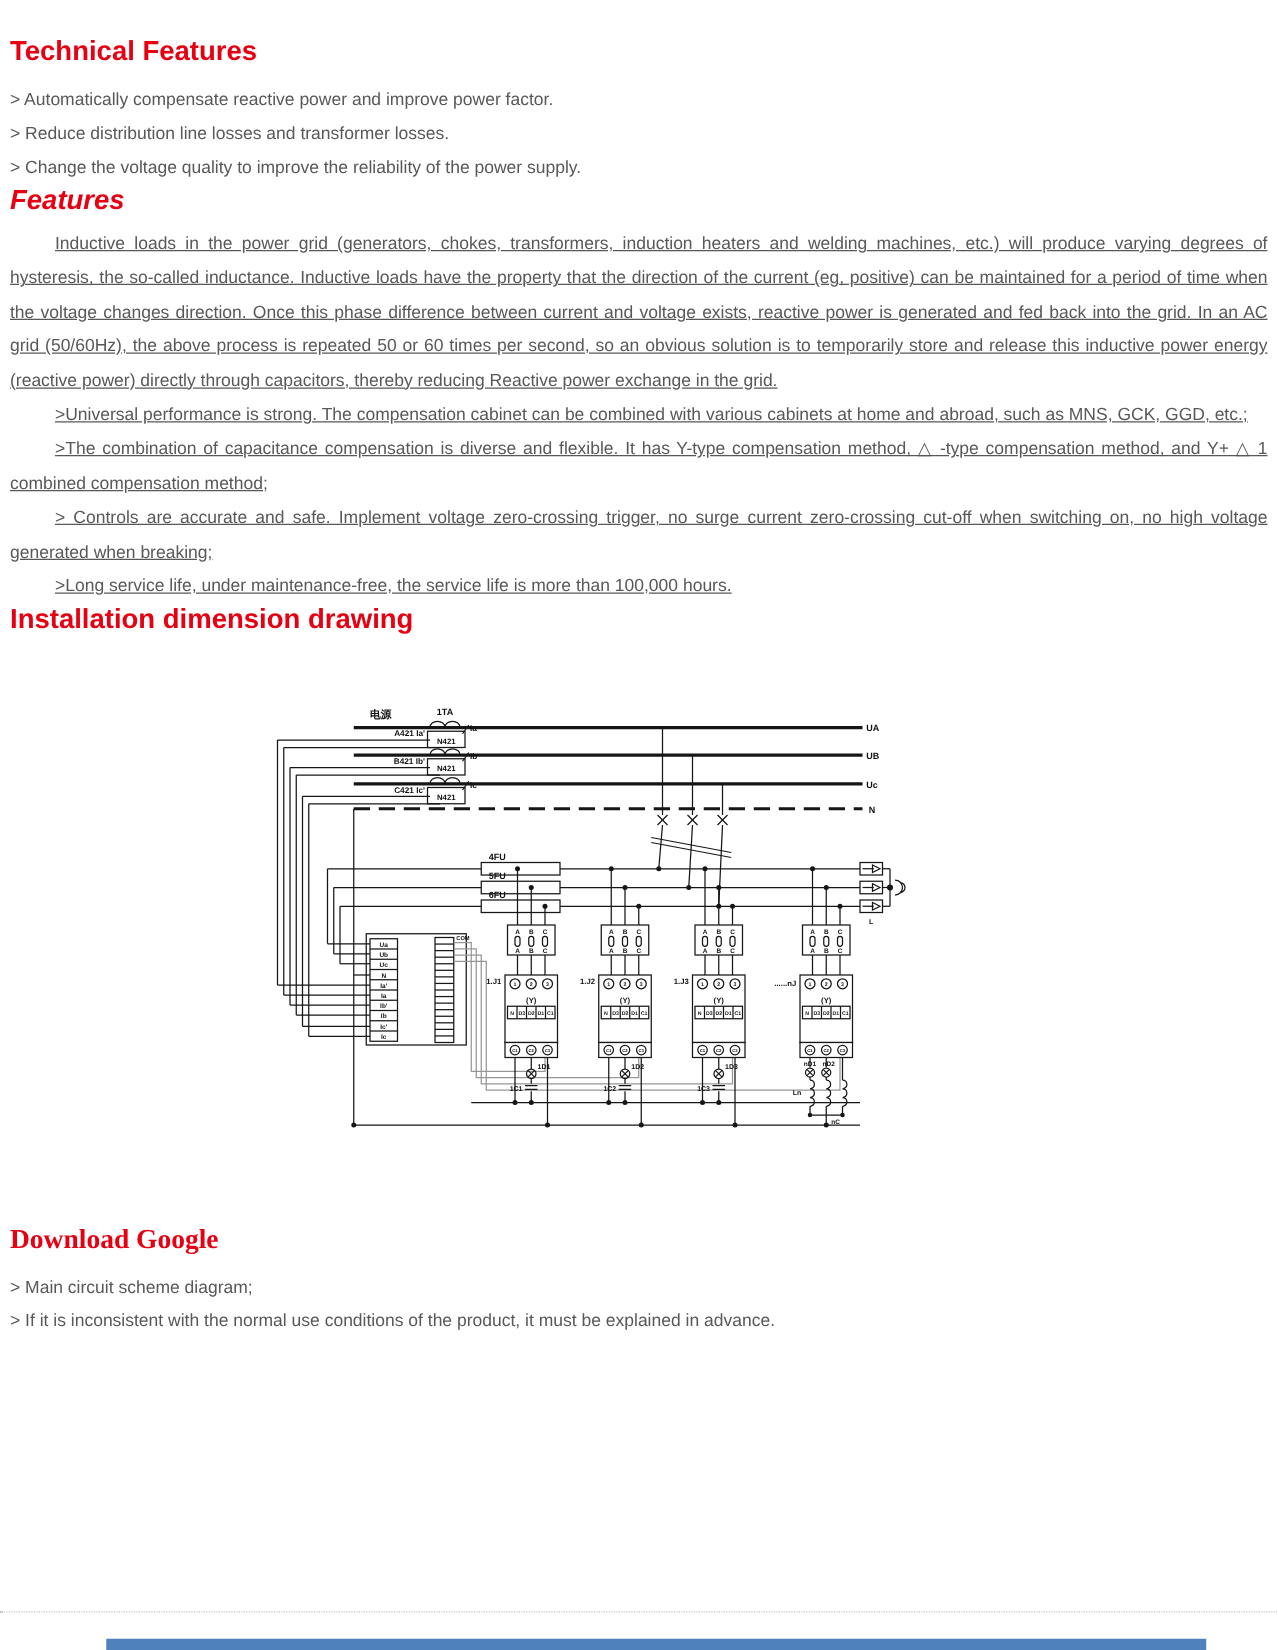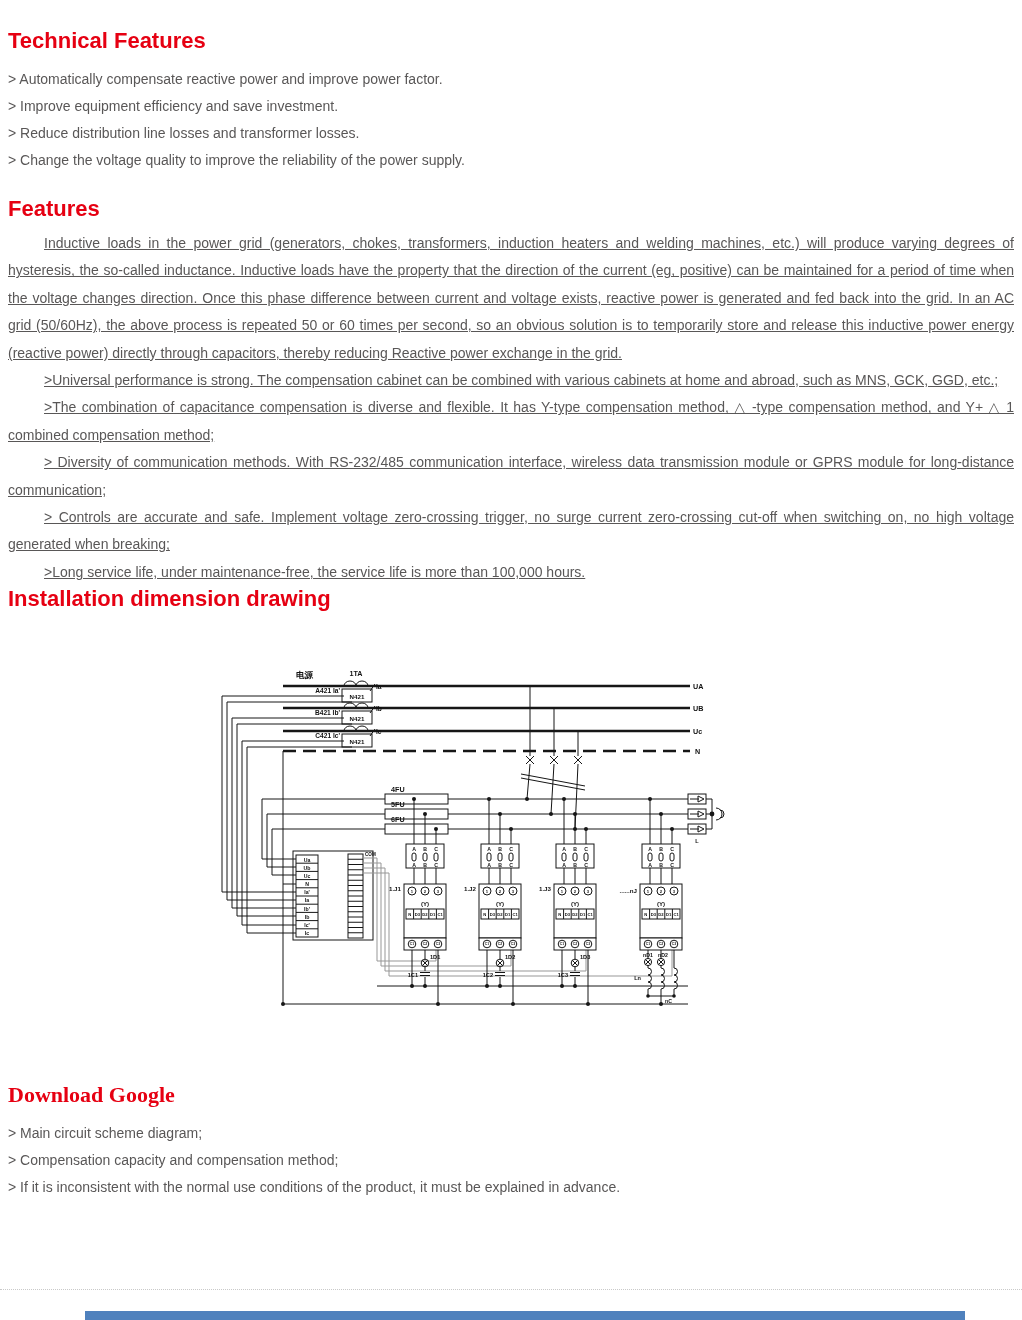--- a/index.html
+++ b/index.html
@@ -2,21 +2,21 @@
 <html><head>
 <meta charset="utf-8">
 <style>
   html,body{margin:0;padding:0;}
   body{
     width:1022px;height:1320px;position:relative;background:#fff;
     font-family:"Liberation Sans",sans-serif;color:#595757;overflow:hidden;
   }
   h1{font-size:22px;line-height:26px;font-weight:bold;color:#e60012;margin:0 0 0 8px;}
   .h-tf{padding-top:28px;}
-  .h-feat{margin-top:22px;}
+  .h-feat{font-style:italic;}
   .h-inst{}
   .h-dl{margin-top:14px;font-family:Liberation Serif, serif;}
   .bullets{list-style:none;margin:12px 0 0 8px;padding:0;font-size:14px;line-height:27px;}
   .paras{margin:8px 8px 0 8px;font-size:14px;line-height:27.4px;text-align:justify;text-decoration:underline;}
   .paras p{margin:0;text-indent:36px;}
   .diagram{position:relative;height:452px;margin-top:4px;}
   .diagram svg{position:absolute;left:0;top:0;}
   .dg line,.dg path,.dg rect,.dg circle{stroke:#161616;fill:none;stroke-width:1;}
   .dg .m{stroke-width:2.6;}
   .dg .dash{stroke-width:2.3;stroke-dasharray:13 7;}
@@ -29,31 +29,29 @@
   .mid{text-anchor:middle;}.end{text-anchor:end;}
   .dotted-divider{position:absolute;left:0;right:0;top:1289px;border-top:1px dotted #c9c9c9;}
   .bottom-bar{position:absolute;left:85px;width:880px;top:1311px;height:9px;background:#4f81bd;}
 </style>
 </head>
 <body>
 
 <h1 class="h-tf">Technical Features</h1>
 <ul class="bullets">
   <li>&gt; Automatically compensate reactive power and improve power factor.</li>
-  <li>&gt; Improve equipment efficiency and save investment.</li>
   <li>&gt; Reduce distribution line losses and transformer losses.</li>
   <li>&gt; Change the voltage quality to improve the reliability of the power supply.</li>
 </ul>
 
 <h1 class="h-feat">Features</h1>
 <div class="paras">
   <p>Inductive loads in the power grid (generators, chokes, transformers, induction heaters and welding machines, etc.) will produce varying degrees of hysteresis, the so-called inductance. Inductive loads have the property that the direction of the current (eg, positive) can be maintained for a period of time when the voltage changes direction. Once this phase difference between current and voltage exists, reactive power is generated and fed back into the grid. In an AC grid (50/60Hz), the above process is repeated 50 or 60 times per second, so an obvious solution is to temporarily store and release this inductive power energy (reactive power) directly through capacitors, thereby reducing Reactive power exchange in the grid.</p>
   <p>&gt;Universal performance is strong. The compensation cabinet can be combined with various cabinets at home and abroad, such as MNS, GCK, GGD, etc.;</p>
   <p>&gt;The combination of capacitance compensation is diverse and flexible. It has Y-type compensation method, △ -type compensation method, and Y+ △ 1 combined compensation method;</p>
-  <p>&gt; Diversity of communication methods. With RS-232/485 communication interface, wireless data transmission module or GPRS module for long-distance communication;</p>
   <p>&gt; Controls are accurate and safe. Implement voltage zero-crossing trigger, no surge current zero-crossing cut-off when switching on, no high voltage generated when breaking;</p>
   <p>&gt;Long service life, under maintenance-free, the service life is more than 100,000 hours.</p>
 </div>
 
 <h1 class="h-inst">Installation dimension drawing</h1>
 
 <div class="diagram">
 <svg class="dg" width="1022" height="452" viewBox="0 0 1022 452">
 
   <g>
@@ -490,18 +488,17 @@
     <line x1="283" y1="388" x2="688" y2="388"></line>
     <circle class="dot" cx="283" cy="388" r="2"></circle>
   </g>
 
 </svg>
 </div>
 
 <h1 class="h-dl">Download Google</h1>
 <ul class="bullets">
   <li>&gt; Main circuit scheme diagram;</li>
-  <li>&gt; Compensation capacity and compensation method;</li>
   <li>&gt; If it is inconsistent with the normal use conditions of the product, it must be explained in advance.</li>
 </ul>
 
 <div class="dotted-divider"></div>
 <div class="bottom-bar"></div>
 
 </body></html>

